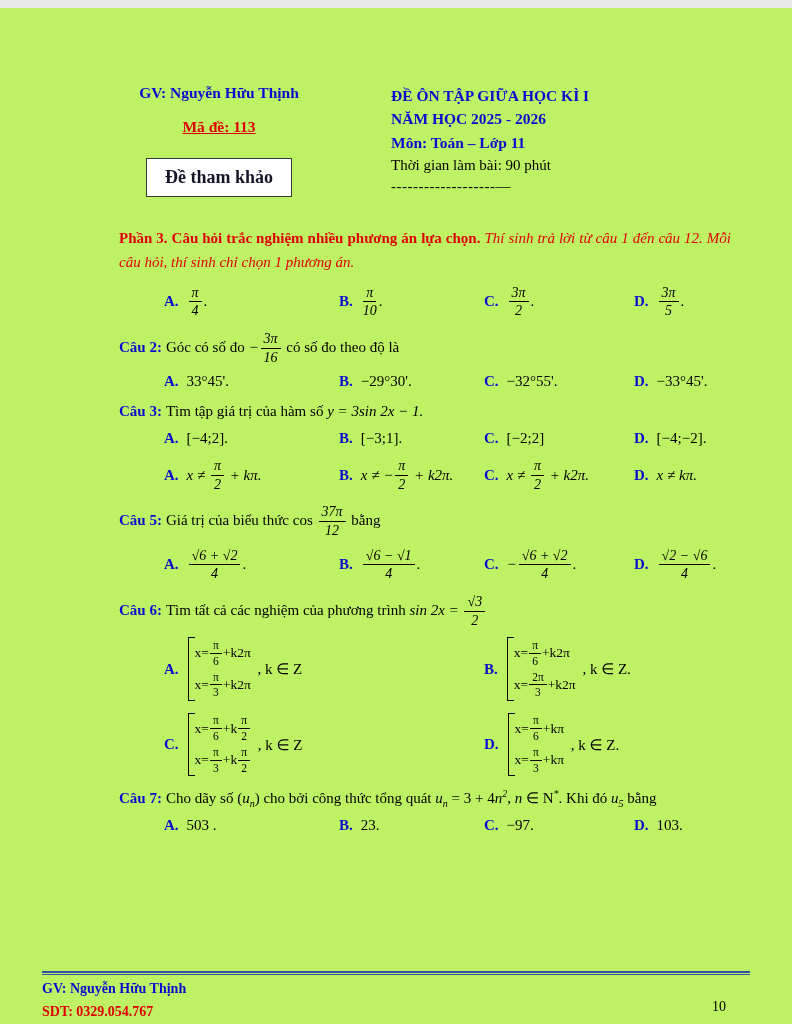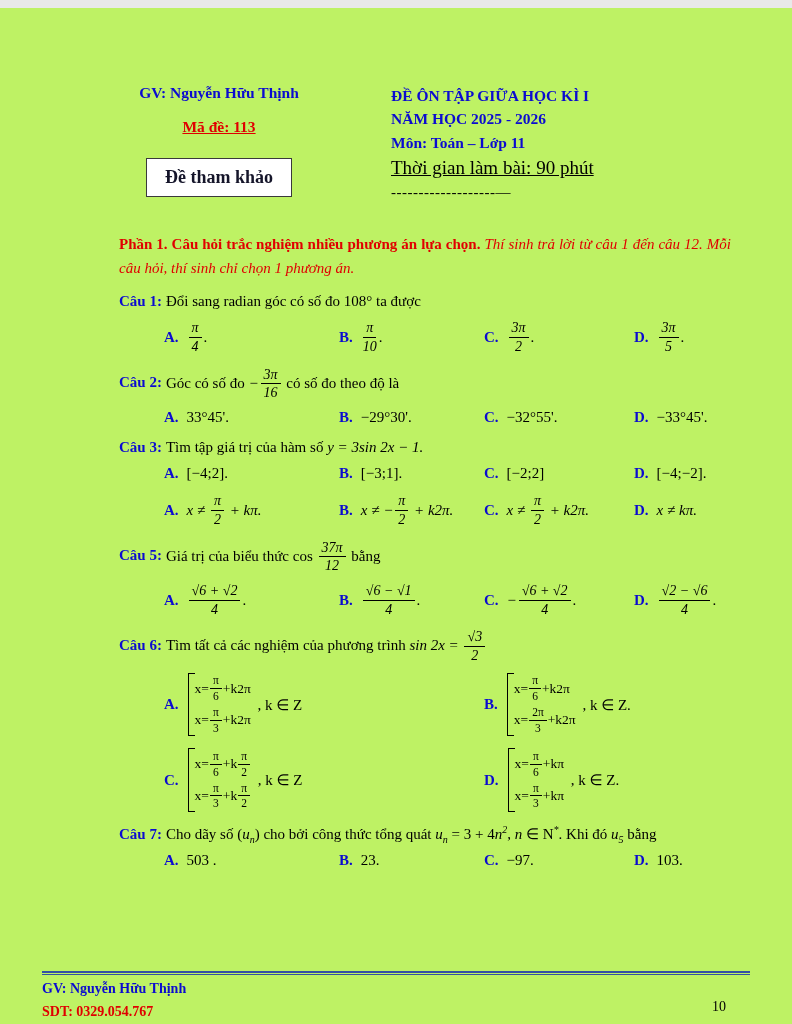--- a/index.html
+++ b/index.html
@@ -20,21 +20,21 @@
     padding-left:24px;
   }
   
   .header{display:flex;padding-top:76px;}
   .header-left{margin-left:55px;width:280px;text-align:center;}
   .teacher{color:var(--blue);font-weight:bold;font-size:15.5px;}
   .exam-code{color:var(--red);font-weight:bold;font-size:15.5px;text-decoration:underline;margin-top:16px;}
   .ref-box{display:inline-block;margin-top:22px;border:1.6px solid #3a3a3a;padding:8px 18px;font-weight:bold;font-size:18px;color:#15152a;background:#fff;}
   .header-right{margin-left:32px;width:324px;text-align:left;}
   .h-line{font-weight:bold;color:var(--blue);font-size:15.5px;line-height:1.5;}
-  .h-duration{color:#000;font-weight:normal;font-size:19px;line-height:1.5;text-decoration:underline;}
+  .h-duration{color:#000;font-weight:normal;font-size:15px;line-height:1.5;}
   .h-divider{color:#000;font-size:15px;letter-spacing:0.5px;line-height:1.4;}
   
   .content{padding:0 58px 0 95px;}
   .section-intro{margin-top:30px;margin-bottom:4px;font-size:15px;line-height:1.55;text-align:justify;width:612px;}
   .sec-bold{color:var(--red);font-weight:bold;}
   .sec-italic{color:var(--red);font-style:italic;}
   .question{margin-top:10px;}
   .q-stem{font-size:15px;line-height:1.5;}
   .q-label{color:var(--blue);font-weight:bold;margin-right:4px;}
   .q-options{display:grid;margin-left:45px;margin-top:7px;row-gap:10px;align-items:center;}
@@ -79,25 +79,24 @@
       <div class="h-line">ĐỀ ÔN TẬP GIỮA HỌC KÌ I</div>
       <div class="h-line">NĂM HỌC 2025 - 2026</div>
       <div class="h-line">Môn: Toán – Lớp 11</div>
       <div class="h-duration">Thời gian làm bài: 90 phút</div>
       <div class="h-divider">-------------------—</div>
     </div>
   </div>
 
   <div class="content">
     <div class="section-intro">
-      <span class="sec-bold">Phần 1. Câu hỏi trắc nghiệm nhiều phương án lựa chọn.</span><span class="sec-italic"> Thí sinh trả lời từ câu 1 đến câu 12. Mỗi câu hỏi, thí sinh chỉ chọn 1 phương án.</span>
+      <span class="sec-bold">Phần 3. Câu hỏi trắc nghiệm nhiều phương án lựa chọn.</span><span class="sec-italic"> Thí sinh trả lời từ câu 1 đến câu 12. Mỗi câu hỏi, thí sinh chỉ chọn 1 phương án.</span>
     </div>
     <div id="questions">
         <div class="question">
-          <div class="q-stem"><span class="q-label">Câu 1:</span><span class="txt">Đổi sang radian góc có số đo 108° ta được</span></div>
           <div class="q-options cols4">
             <div class="option">
               <span class="opt-label">A.</span>
               <span class="opt-content">
                 <span class="frac">
                   <span class="num">π</span>
                   <span class="den">4</span>
                 </span>
                 <span class="txt">.</span>
               </span>

